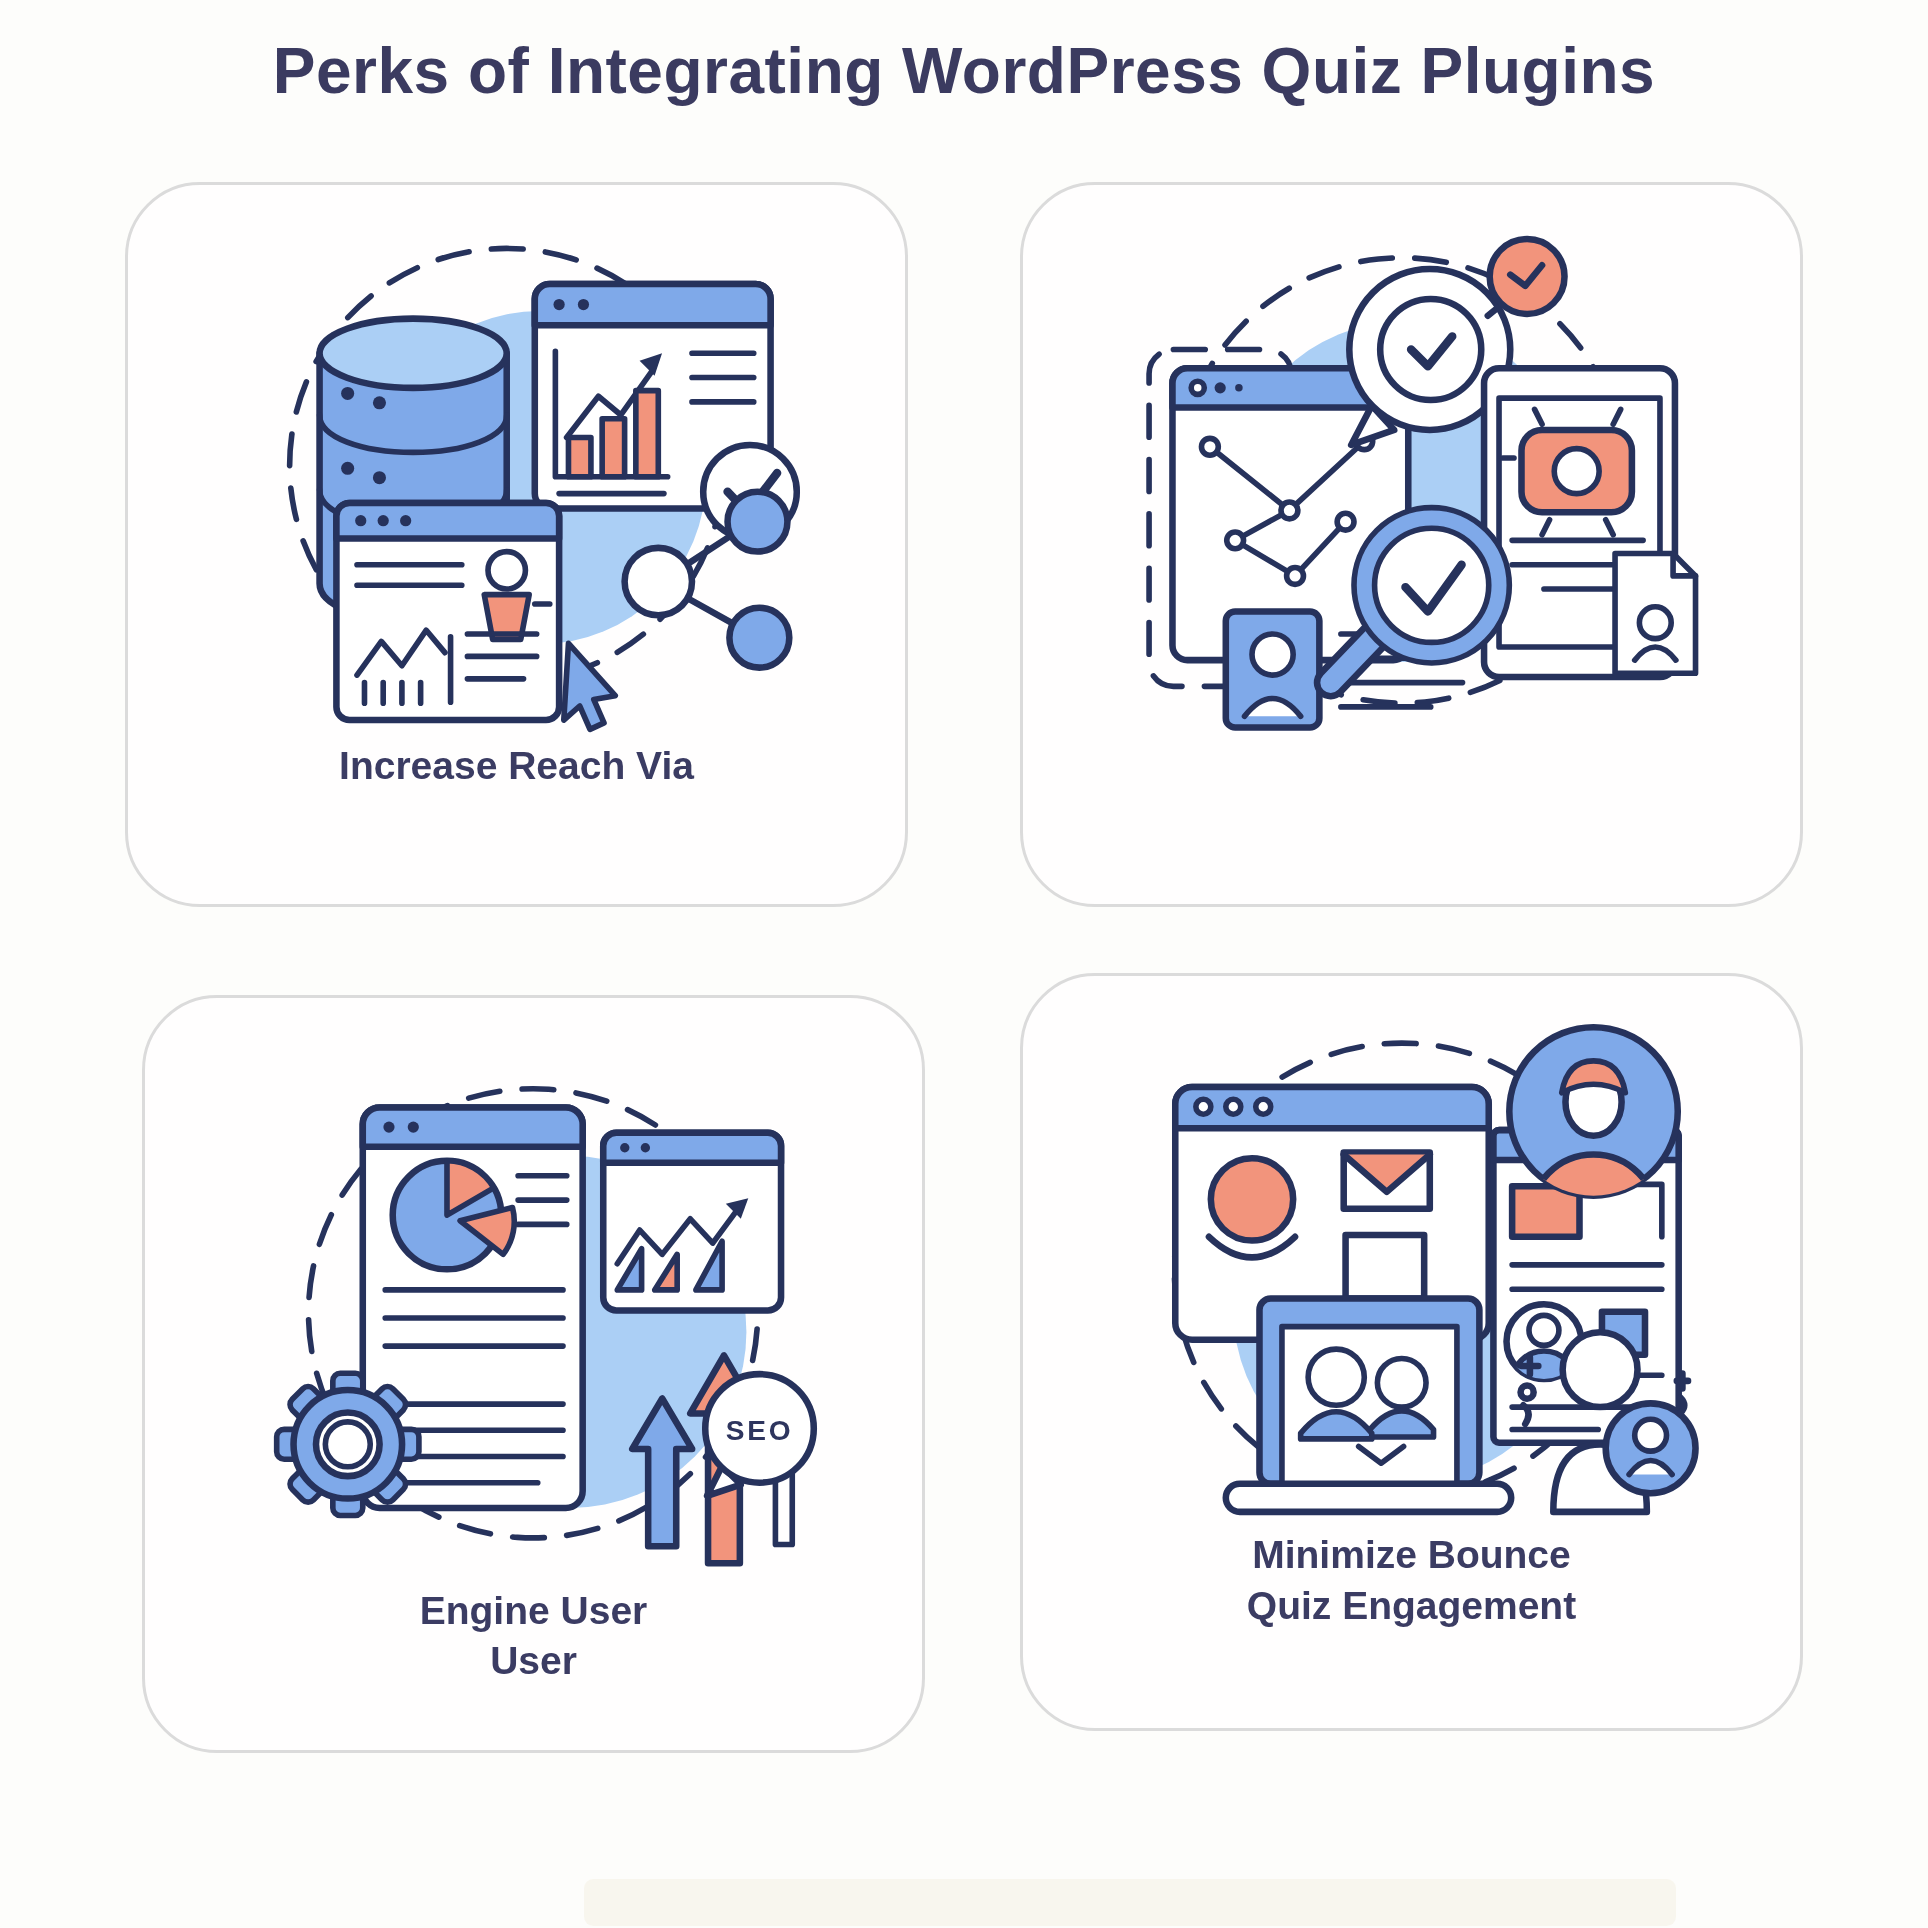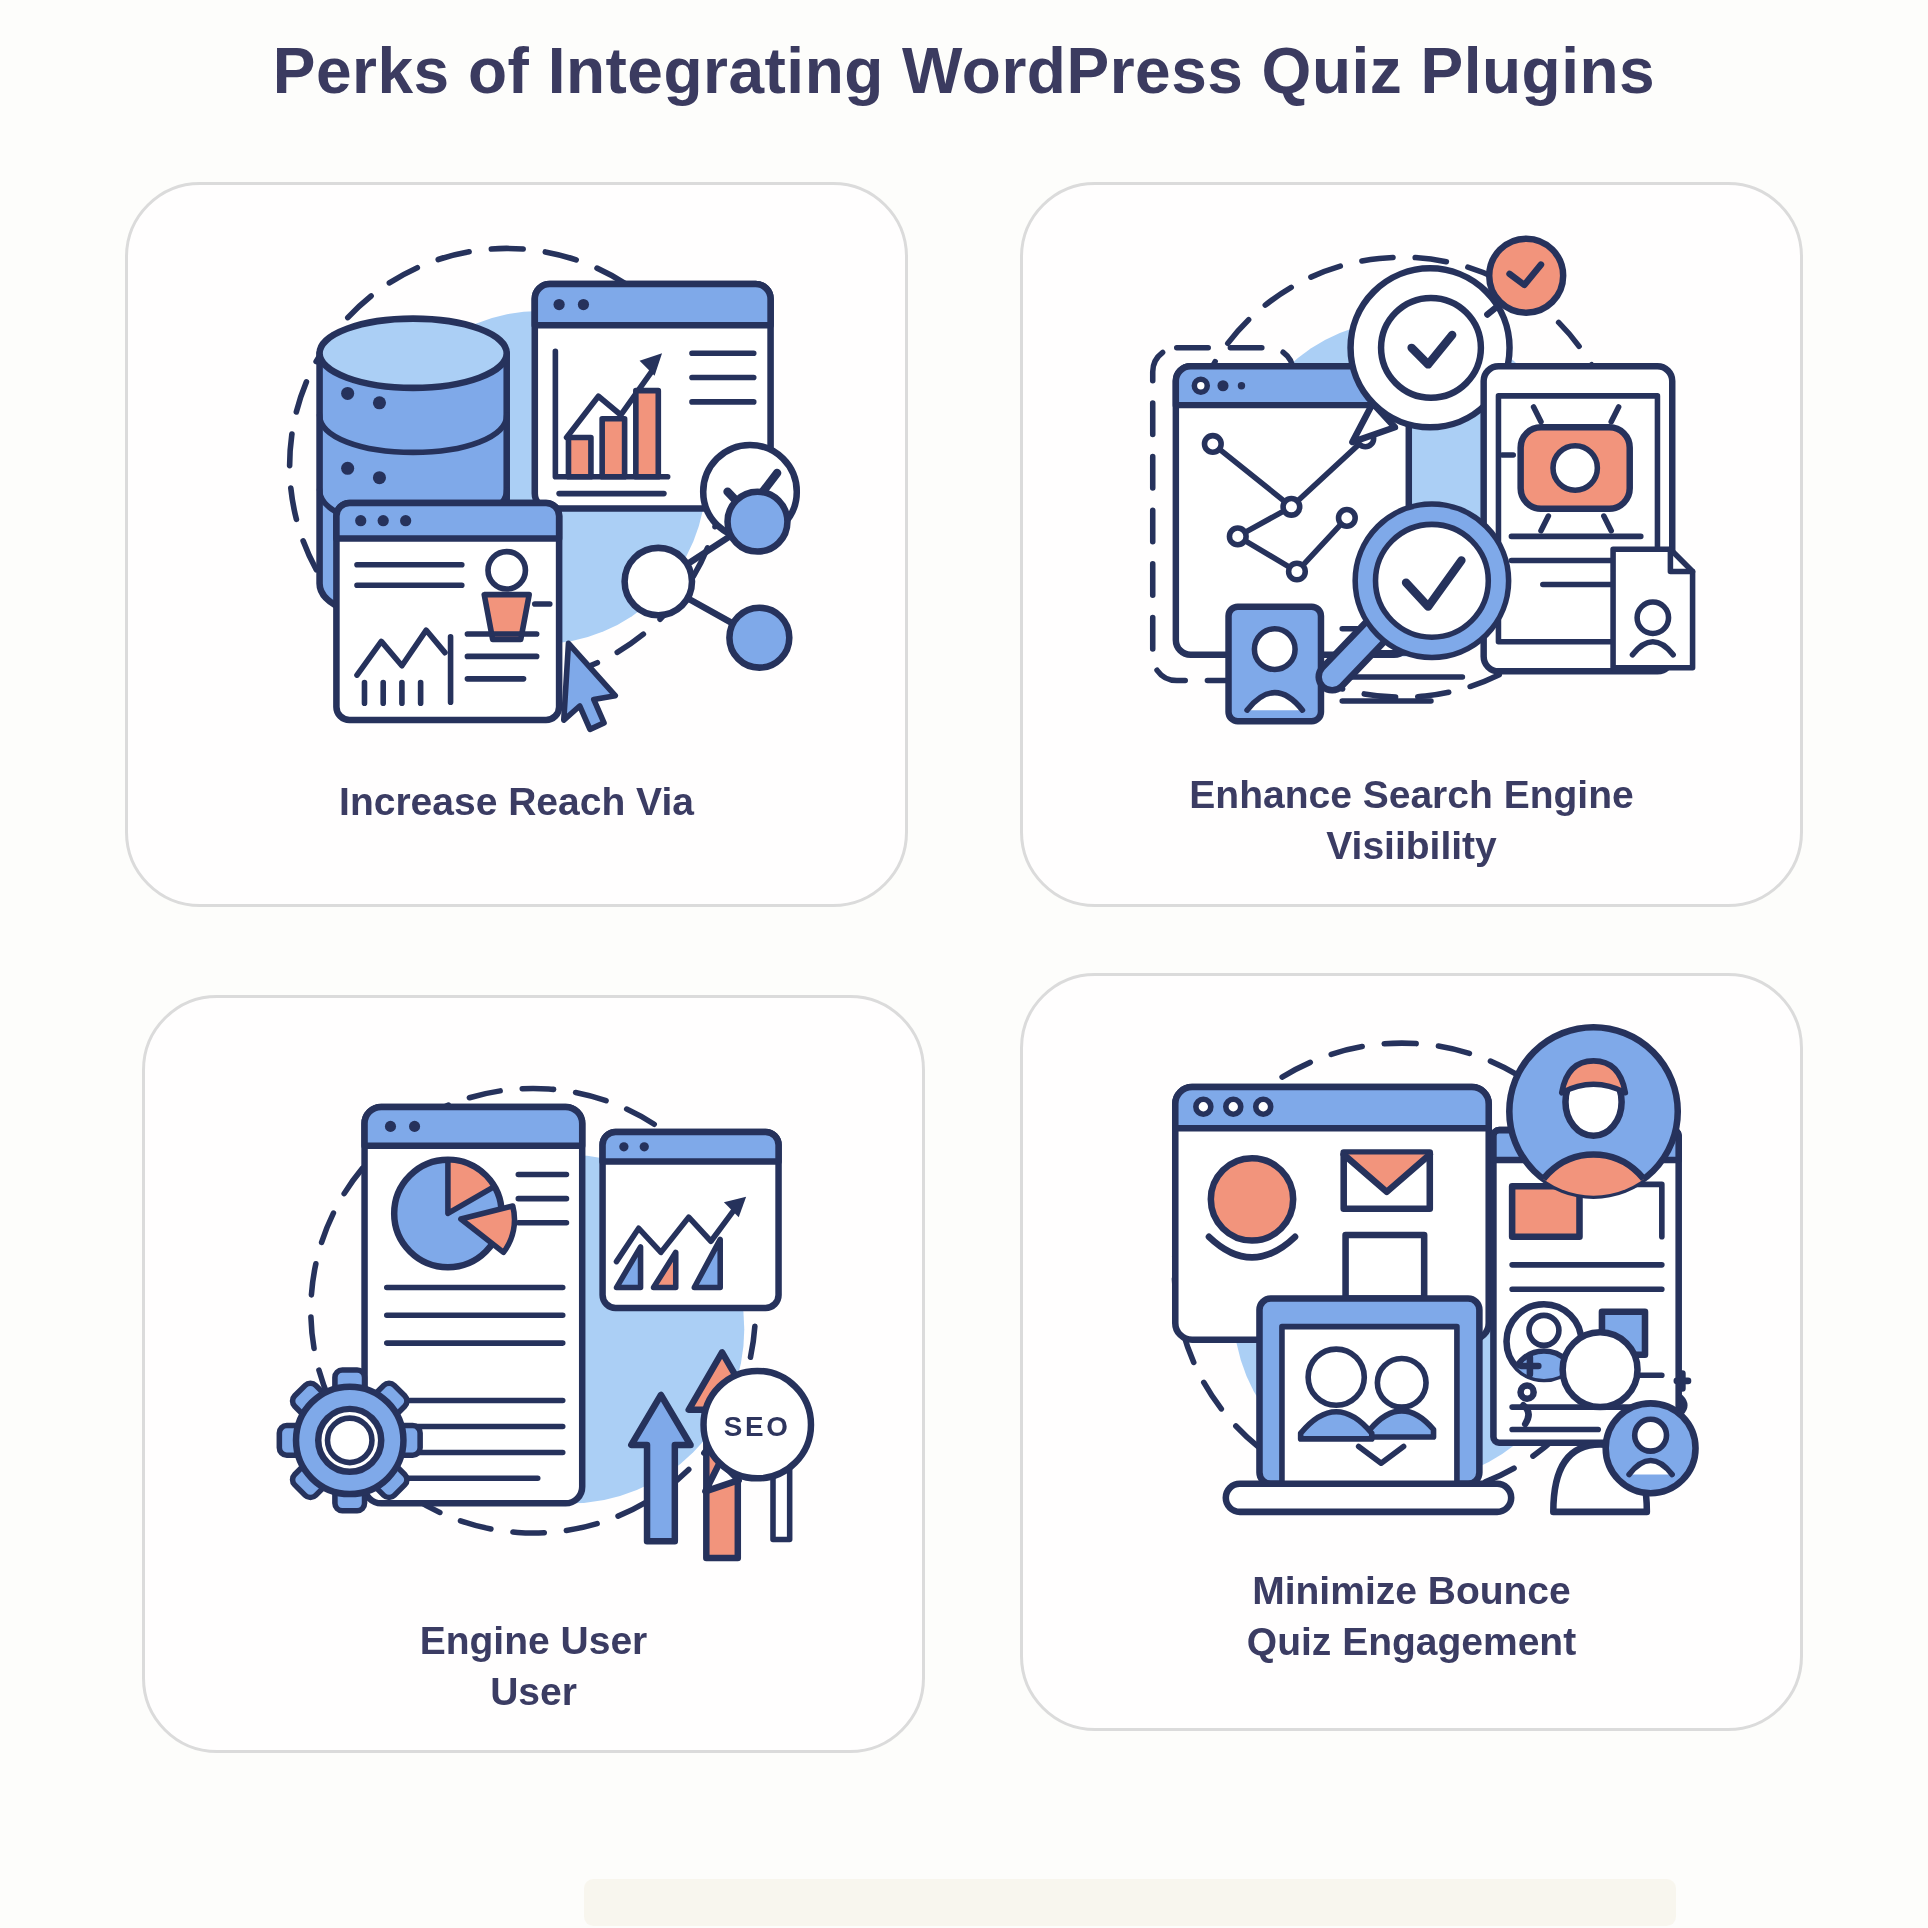--- a/index.html
+++ b/index.html
@@ -8,21 +8,20 @@
   .page-title{
     position:absolute;top:34px;left:0;width:100%;
     text-align:center;font-size:64px;font-weight:bold;
     color:#3b3b60;letter-spacing:0.5px;margin:0;
   }
   .card{
     position:absolute;width:783px;background:#fffefe;
     border:3.8px solid #dbdbdb;border-radius:75px;
     display:flex;flex-direction:column;align-items:center;
     box-sizing:border-box;
-    gap:36px;
   }
   #card-1{left:125px;top:182px;height:725px;}
   #card-2{left:1020px;top:182px;height:725px;}
   #card-3{left:142px;top:995px;height:758px;}
   #card-4{left:1020px;top:973px;height:758px;}
   .illus{height:524px;margin-top:26px;}
   #card-3 .illus{margin-top:58px;}
   #card-4 .illus{margin-top:24.5px;}
   .illus svg{height:100%;width:auto;display:block;}
   .caption{
@@ -184,24 +183,20 @@
           <path class="thick" d="M304,402 L328,428 L364,378"></path>
         </g>
         <g>
           <path class="fw thin" d="M528,366 h62 l24,24 v104 h-86 z"></path>
           <path class="thin" d="M590,366 v24 h24"></path>
           <circle class="fw thin" cx="571" cy="440" r="17"></circle>
           <path class="thin" d="M549,480 q22,-28 44,0"></path>
         </g>
       </svg>
     </div>
-    <h2 class="caption">
-      <span>Enhance Search Engine</span>
-      <span>Visiibility</span>
-    </h2>
   </section>
 
   <section class="card" id="card-3">
     <div class="illus">
       <svg viewBox="0 0 620 560">
         <g>
           <circle class="dash" cx="310" cy="275" r="240" transform="rotate(4 310 275)"></circle>
         </g>
         <circle class="fl ns" cx="350" cy="295" r="188"></circle>
         <g>

